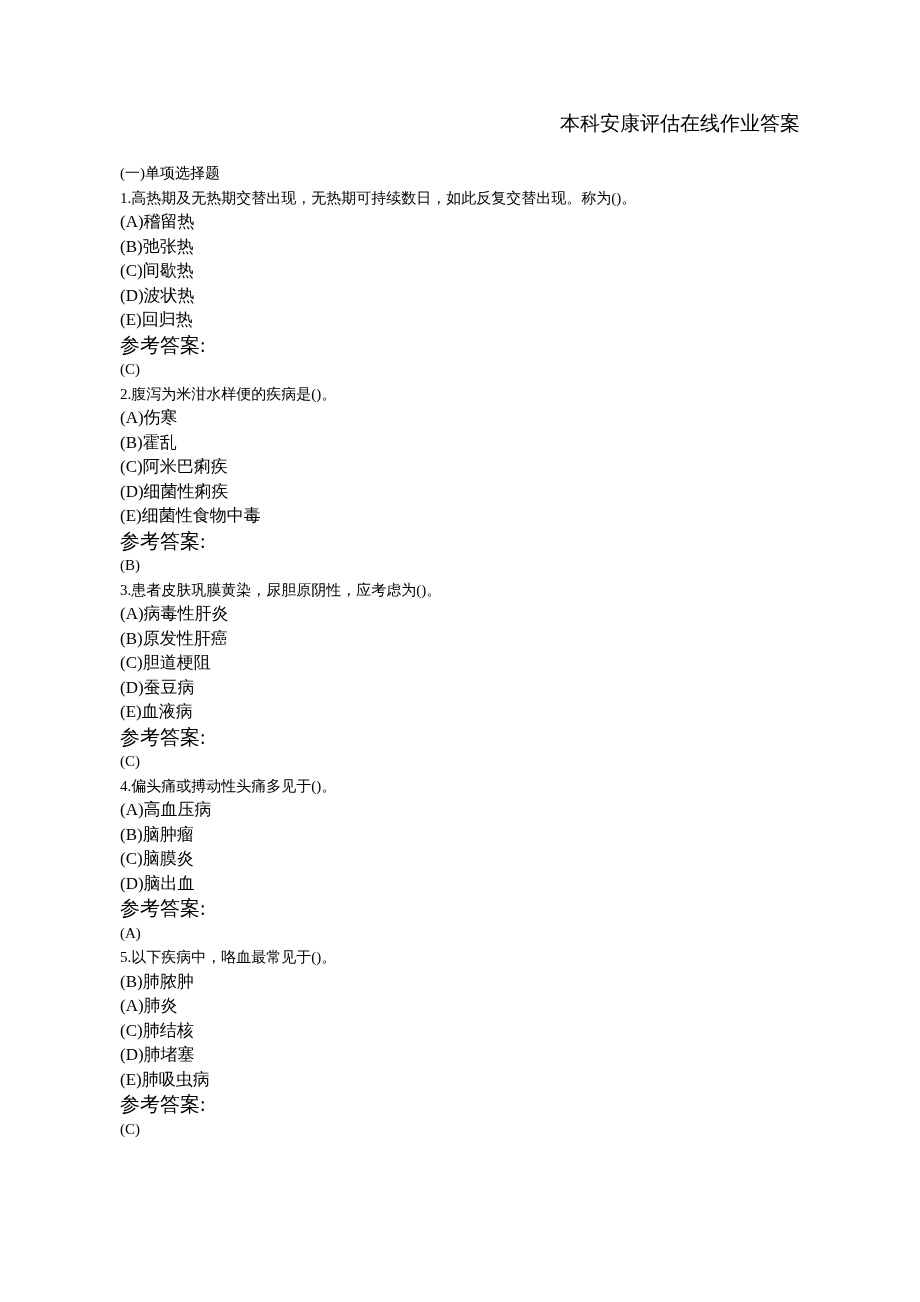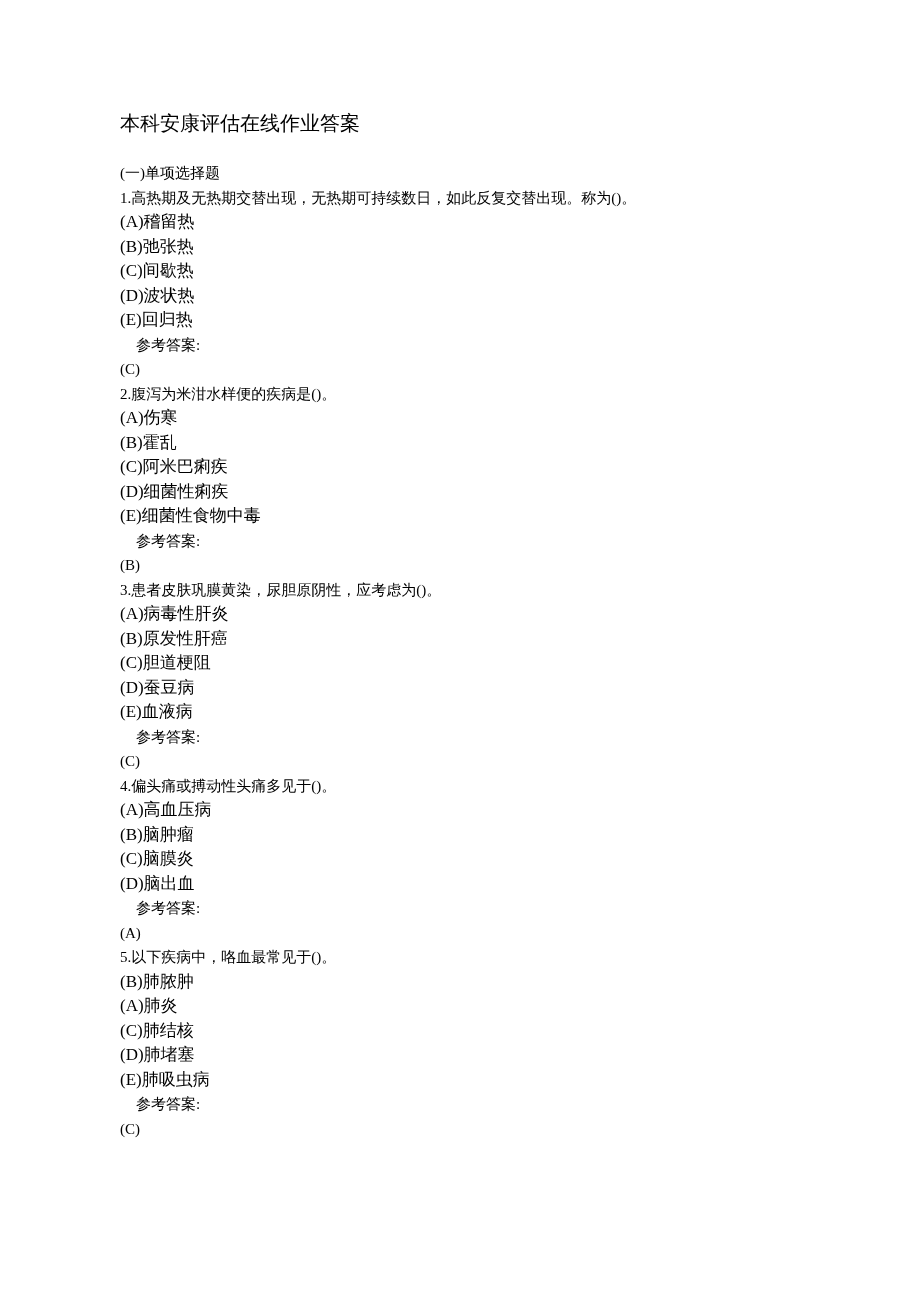--- a/index.html
+++ b/index.html
@@ -7,42 +7,41 @@
       background: #ffffff;
       width: 920px;
       margin: 0 auto;
       font-family: "SimSun", "宋体", serif;
       color: #000000;
     }
     .page {
       padding: 110px 120px 60px 120px;
     }
     .title {
-      text-align: left;
+      text-align: right;
       font-size: 20px;
       font-weight: normal;
       margin-bottom: 24px;
       font-family: "SimSun", "宋体", serif;
     }
     .section-heading {
       font-size: 15px;
       line-height: 24.5px;
     }
     .question-stem {
       font-size: 15px;
       line-height: 24.5px;
     }
     .option {
       font-size: 17px;
       line-height: 24.5px;
     }
     .answer-label {
-      font-size: 15px;
+      font-size: 20px;
       line-height: 24.5px;
-      margin-left: 16px;
     }
     .answer-value {
       font-size: 15px;
       line-height: 24.5px;
     }
   </style>
 </head>
 <body>
 
 <div class="page">

